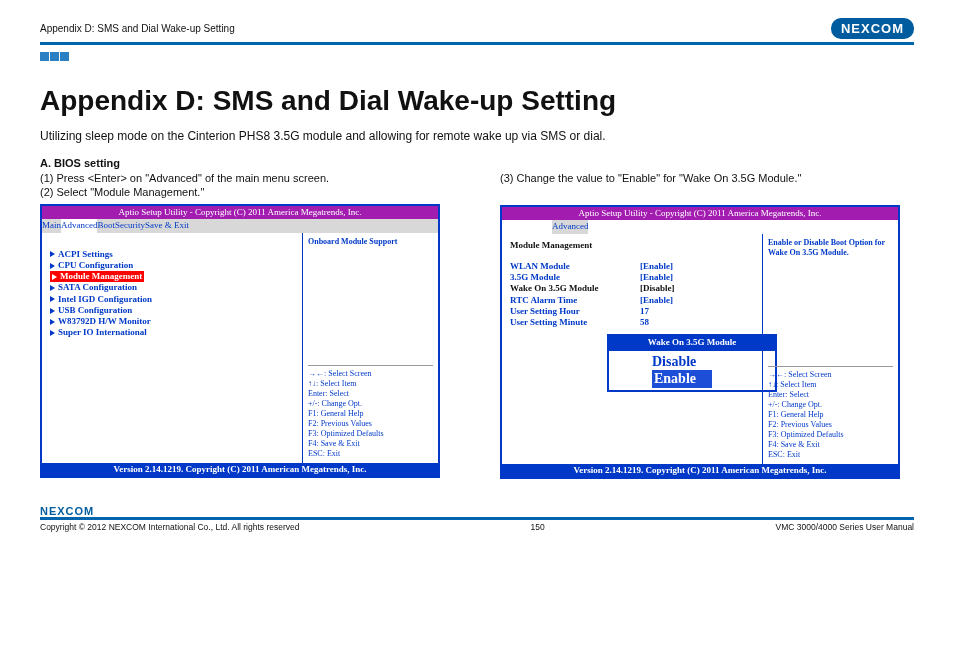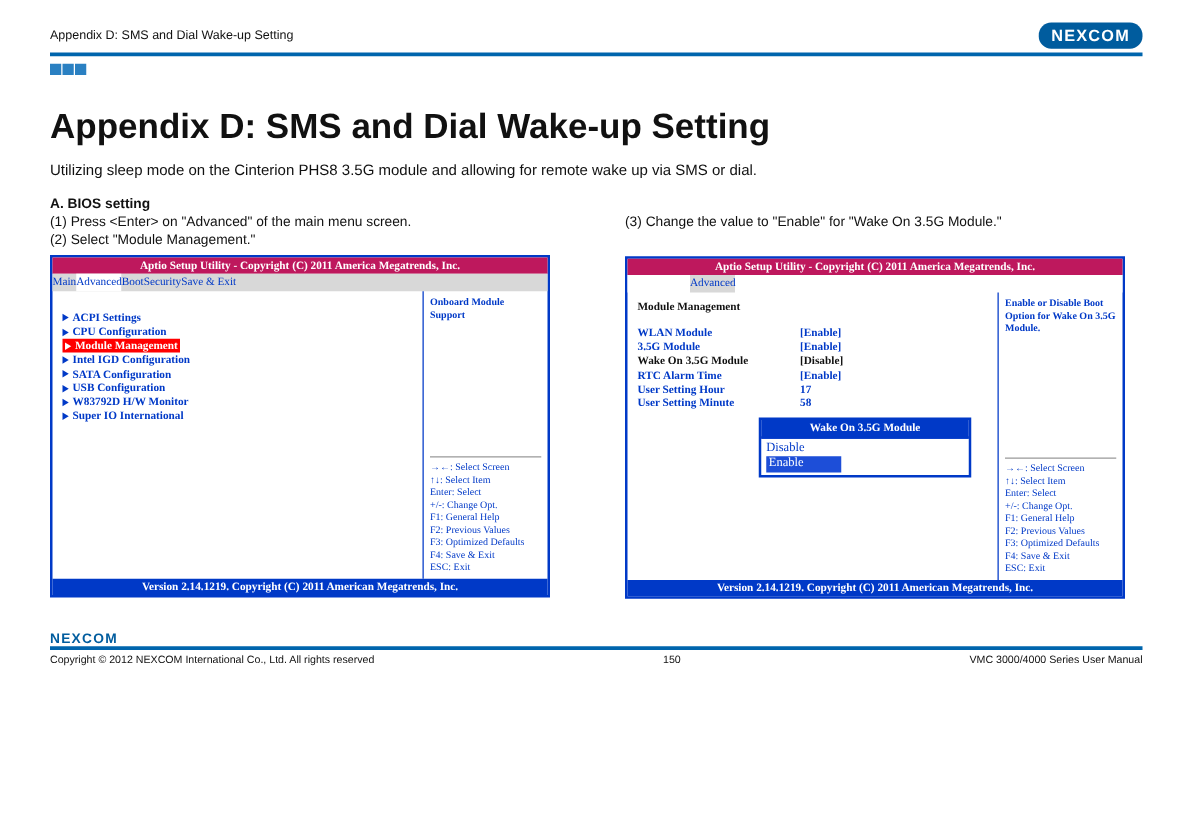--- a/index.html
+++ b/index.html
@@ -12,42 +12,42 @@
   .three-sq { margin-top: 2px; }
   .three-sq span { display: inline-block; width: 9px; height: 9px; background: #2a80c2; margin-right: 1px; }
   h1 { font-size: 28px; font-weight: 700; margin: 20px 0 12px 0; }
   .intro { font-size: 12px; margin-bottom: 14px; }
   .subhead { font-size: 11px; font-weight: 700; margin-bottom: 3px; }
   .columns { display: flex; gap: 46px; }
   .col { flex: 1 1 0; }
   .step { font-size: 11px; margin-bottom: 2px; }
   
   .bios { border: 2px solid #0039c7; margin-top: 6px; font-family: 'Times New Roman', serif; font-size: 9px; line-height: 1.25; width: 400px; }
-  .bios-title { background: #be185d; color: #fff; text-align: center; font-weight: bold; padding: 1px 0; }
+  .bios-title { background: #a21caf; color: #fff; text-align: center; font-weight: normal; padding: 1px 0; }
   .bios-tabs { display: flex; background: #d8d8d8; font-size: 9px; }
   .bios-tab { padding: 1px 0; color: #0039c7; }
   .bios-tab.active { background: #fff; }
   .bios-body { display: flex; height: 230px; }
   .bios-main { flex: 1; padding: 6px 8px; position: relative; }
-  .bios-side { width: 100px; border-left: 1px solid #0039c7; padding: 4px 5px; position: relative; }
+  .bios-side { width: 136px; border-left: 1px solid #0039c7; padding: 4px 5px; position: relative; }
   .bios-item { color: #0039c7; font-weight: bold; }
   .bios-item.sel { background: #ff0000; color: #fff; display: inline-block; padding: 0 2px; }
   .tri { display: inline-block; width: 0; height: 0; border-top: 3px solid transparent; border-bottom: 3px solid transparent; border-left: 5px solid #0039c7; margin-right: 3px; vertical-align: middle; }
   .tri.sel { border-left-color: #fff; }
   .side-title { color: #0039c7; font-weight: bold; font-size: 8px; }
   .side-help { position: absolute; bottom: 4px; left: 5px; right: 5px; color: #0039c7; font-size: 8px; border-top: 1px solid #999; padding-top: 3px; }
   .bios-footer { background: #0039c7; color: #fff; text-align: center; font-weight: bold; padding: 1px 0; font-size: 9px; }
   .kv-row { display: flex; color: #0039c7; font-weight: bold; }
   .kv-row .k { width: 130px; }
   .kv-row .v { }
   
   .popup { position: absolute; left: 105px; top: 100px; width: 170px; border: 2px solid #0039c7; background: #fff; }
   .popup-title { background: #0039c7; color: #fff; text-align: center; font-weight: bold; font-size: 9px; padding:1px 0; border-bottom:2px solid #0039c7; }
   .popup-body { padding: 2px 4px; }
-  .popup-item { color: #0039c7; font-weight: normal; font-size: 10px; }
+  .popup-item { color: #0039c7; font-weight: bold; font-size: 14px; margin-left: 39px; }
   .popup-item.sel { background: #1d4ed8; color: #fff; display:block; padding:0 2px; width:60px; }
   
   .page-footer-wrap { margin-top: 26px; }
   .footer-hr { height: 3px; background: #0065ad; }
   .footer-row { display: flex; justify-content: space-between; align-items: flex-end; font-size: 8.5px; padding-top: 2px; }
   .footer-logo { font-weight: bold; color: #005c9e; letter-spacing: 1px; font-size: 11px; }
   .heading-section-title { color: #111; font-weight: bold; margin-bottom:4px; font-size:9px;}
 </style>
 </head>
 <body>
@@ -81,22 +81,22 @@
           <div class="bios-tab">Boot</div>
           <div class="bios-tab">Security</div>
           <div class="bios-tab">Save &amp; Exit</div>
         </div>
         <div class="bios-body">
           <div class="bios-main">
             <div style="height:10px"></div>
             <div class="bios-item"><span class="tri"></span><span>ACPI Settings</span></div>
             <div class="bios-item"><span class="tri"></span><span>CPU Configuration</span></div>
             <div><span class="bios-item sel"><span class="tri sel"></span><span>Module Management</span></span></div>
+            <div class="bios-item"><span class="tri"></span><span>SATA Configuration</span></div>
             <div class="bios-item"><span class="tri"></span><span>Intel IGD Configuration</span></div>
-            <div class="bios-item"><span class="tri"></span><span>SATA Configuration</span></div>
             <div class="bios-item"><span class="tri"></span><span>USB Configuration</span></div>
             <div class="bios-item"><span class="tri"></span><span>W83792D H/W Monitor</span></div>
             <div class="bios-item"><span class="tri"></span><span>Super IO International</span></div>
           </div>
           <div class="bios-side">
             <div class="side-title">Onboard Module Support</div>
             <div class="side-help">
               <div>→←: Select Screen</div>
               <div>↑↓: Select Item</div>
               <div>Enter: Select</div>

